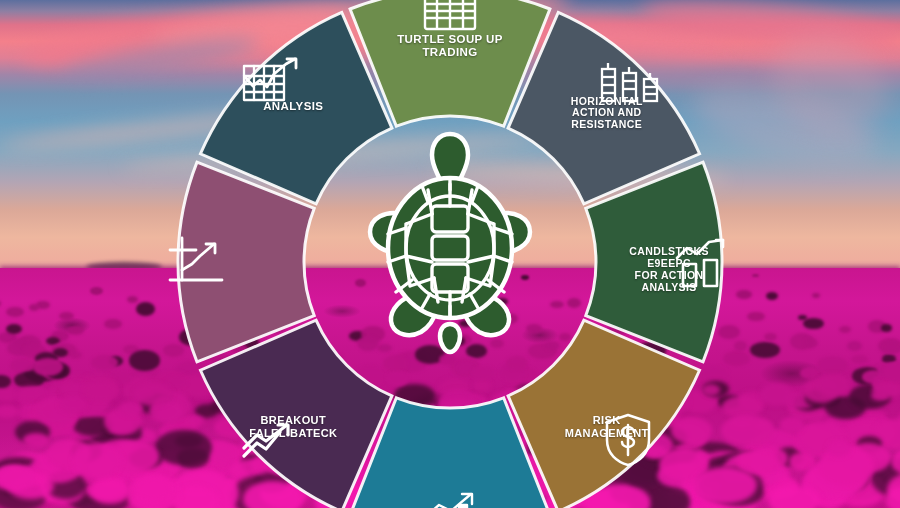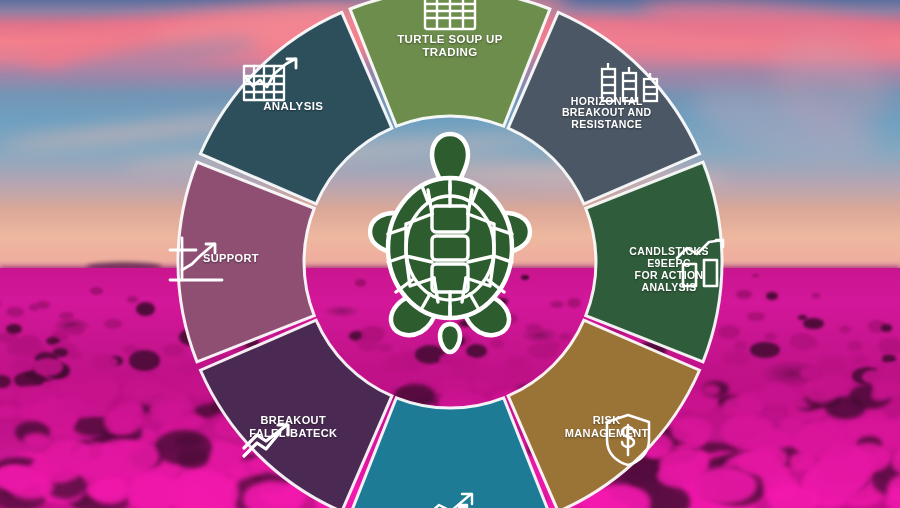--- a/index.html
+++ b/index.html
@@ -645,41 +645,40 @@
         <path d="M197.01351234353473 361.9091440422004 A272 272 0 0 1 197.0135123435347 162.0908559577997 L314.2057823608679 208.37229768323073 A146 146 0 0 0 314.20578236086794 315.62770231676933 Z" fill="#8e4f72" stroke="rgba(255,255,255,.92)" stroke-width="3"></path>
         <path d="M200.46510577476317 153.75797228433004 A272 272 0 0 1 341.7579722843301 12.465105774763146 L391.89949982908894 128.05847589380667 A146 146 0 0 0 316.0584758938067 203.8994998290889 Z" fill="#2d4f5c" stroke="rgba(255,255,255,.92)" stroke-width="3"></path>
       </svg>
     <div id="labels">
         <div class="seg-label" style="left: 375px; top: 33px; width: 150px; font-size: 11.5px;">
           <span class="ln">TURTLE SOUP UP</span>
           <span class="ln">TRADING</span>
         </div>
         <div class="seg-label" style="left: 531.695px; top: 95.6651px; width: 150px; font-size: 10.5px;">
           <span class="ln">HORIZONTAL</span>
-          <span class="ln">BREAKOUT AND</span>
+          <span class="ln">ACTION AND</span>
           <span class="ln">RESISTANCE</span>
         </div>
         <div class="seg-label" style="left: 594.08px; top: 246.48px; width: 150px; font-size: 10.5px;">
           <span class="ln">CANDLSTICKS</span>
           <span class="ln blur-txt">E9EEPC</span>
           <span class="ln blur-txt">FOR ACTION</span>
           <span class="ln blur-txt">ANALYSIS</span>
         </div>
         <div class="seg-label" style="left: 531.695px; top: 414.375px; width: 150px; font-size: 11px;">
           <span class="ln">RISK</span>
           <span class="ln">MANAGEMENT</span>
         </div>
         <div class="seg-label" style="left: 375px; top: 479.28px; width: 150px; font-size: 11px;">
         </div>
         <div class="seg-label" style="left: 218.305px; top: 414.375px; width: 150px; font-size: 11px;">
           <span class="ln">BREAKOUT</span>
           <span class="ln blur-txt">FALEL-BATECK</span>
         </div>
         <div class="seg-label" style="left: 155.92px; top: 251.52px; width: 150px; font-size: 11px;">
-          <span class="ln">SUPPORT</span>
         </div>
         <div class="seg-label" style="left: 218.305px; top: 100.425px; width: 150px; font-size: 11.5px;">
           <span class="ln">ANALYSIS</span>
         </div>
       </div>
     <div id="icons">
         <div class="icon-holder" style="left: 419px; top: -20.36px; width: 62px; height: 56px; display: flex; align-items: center; justify-content: center;">
           <svg width="54" height="46" viewBox="0 0 54 46">
             <g fill="none" stroke="#fff" stroke-width="2.4">
               <rect x="2" y="2" width="50" height="42" rx="2"></rect>

